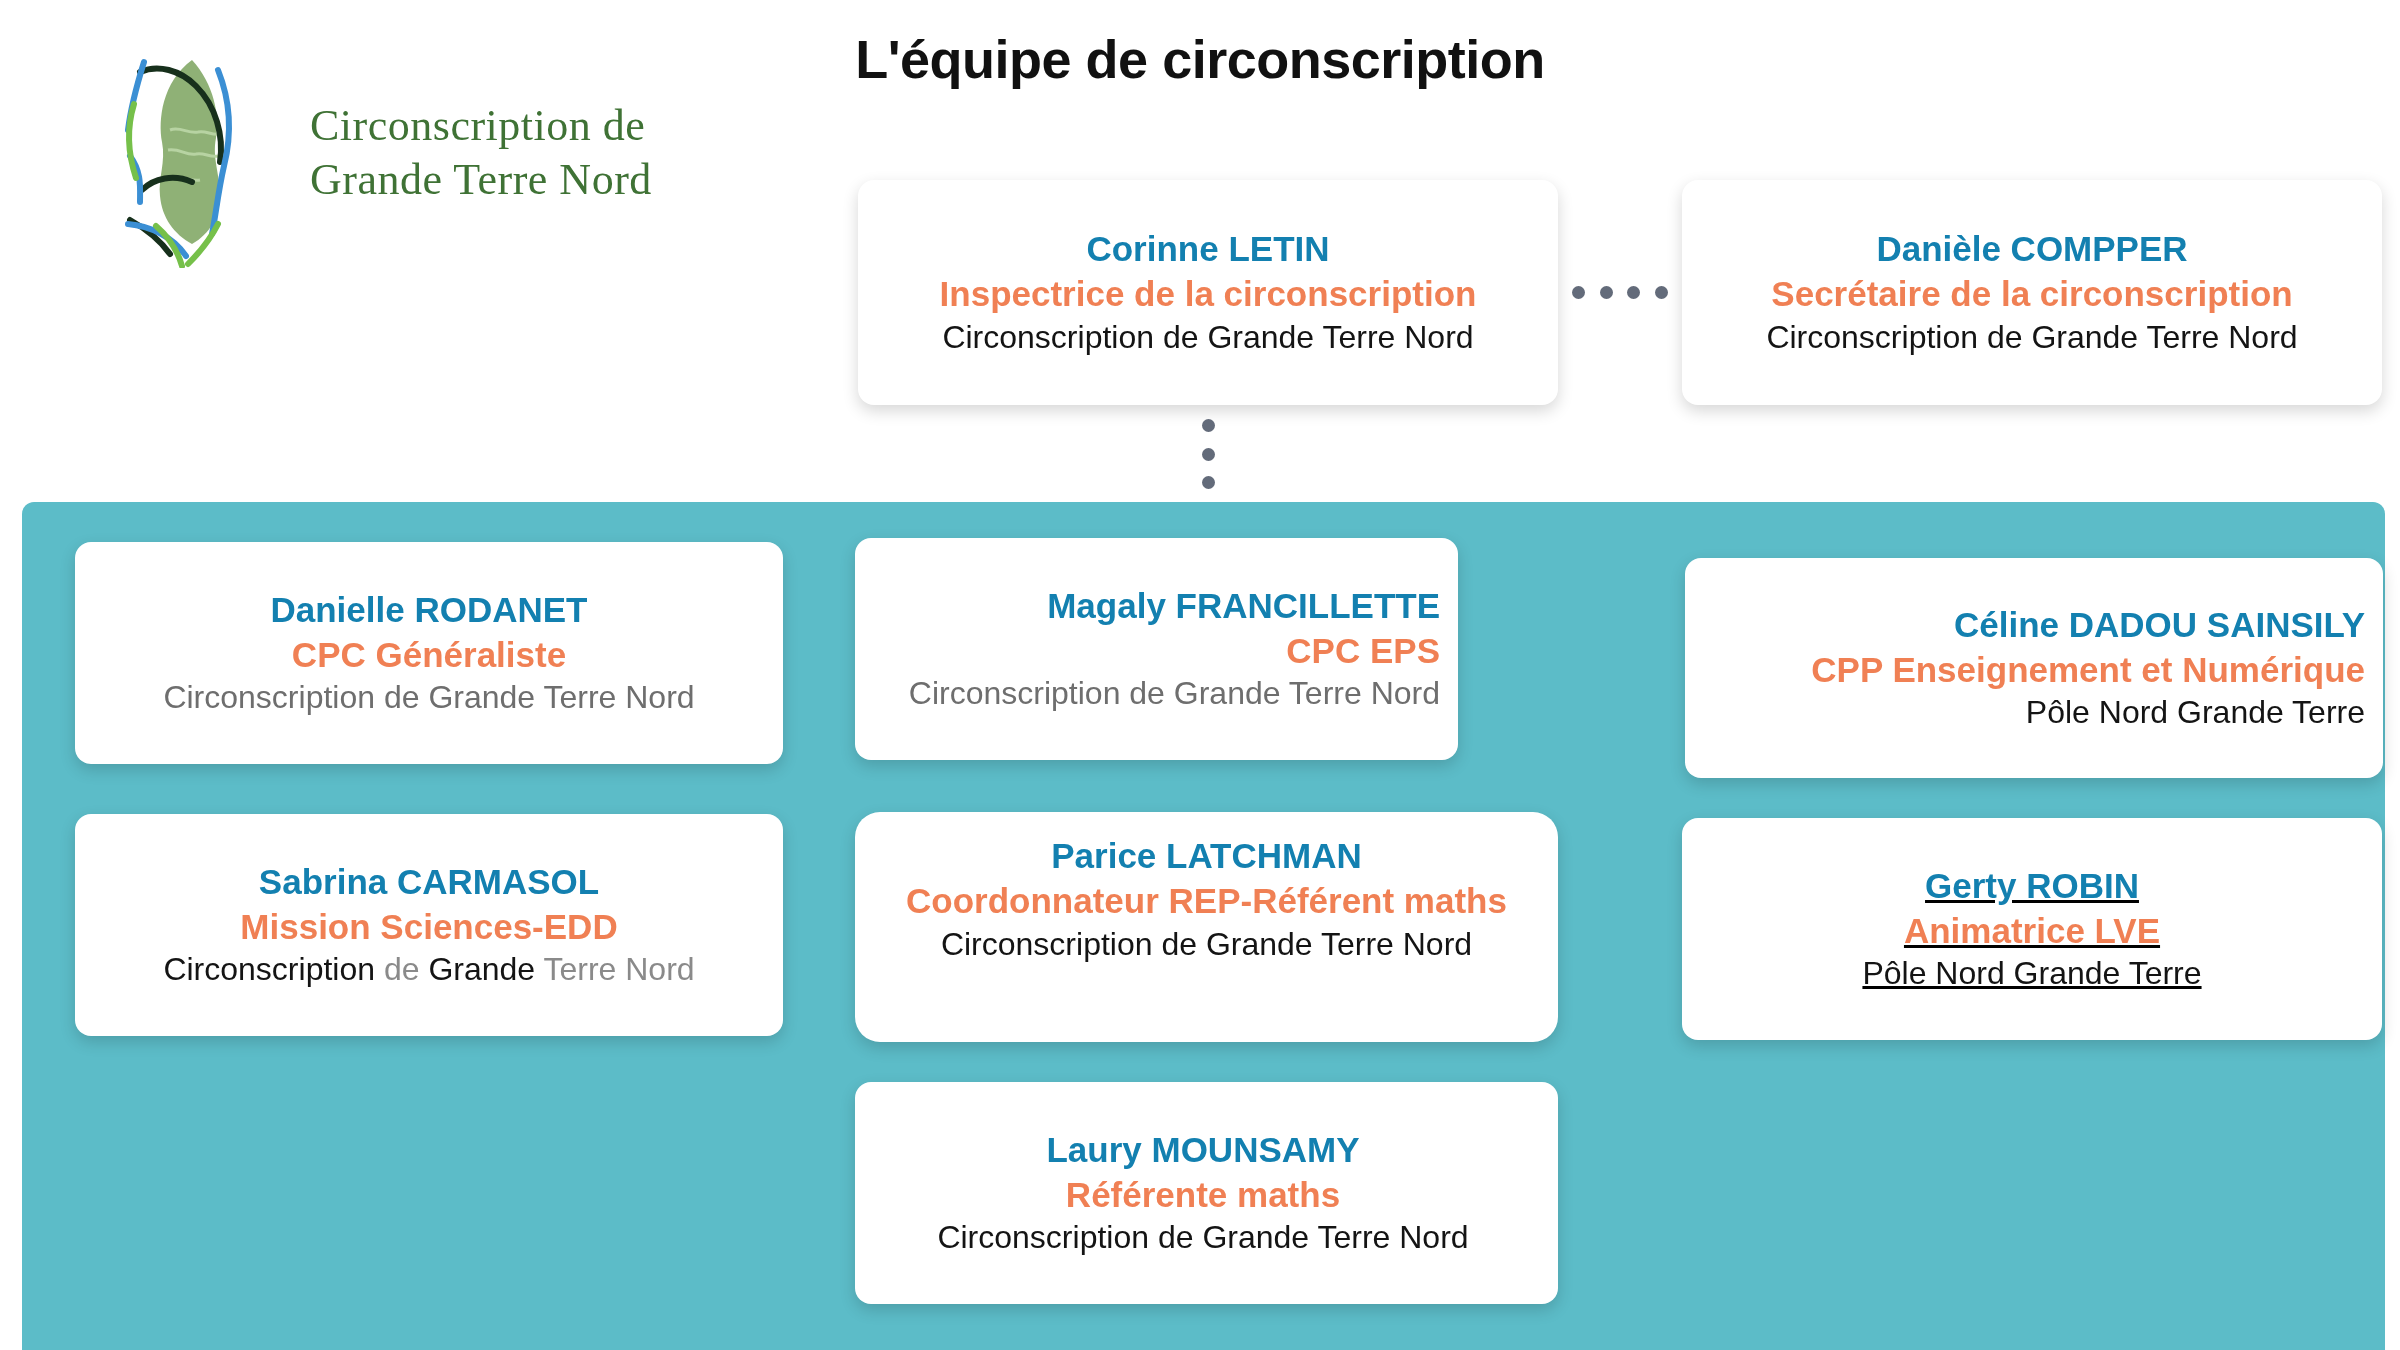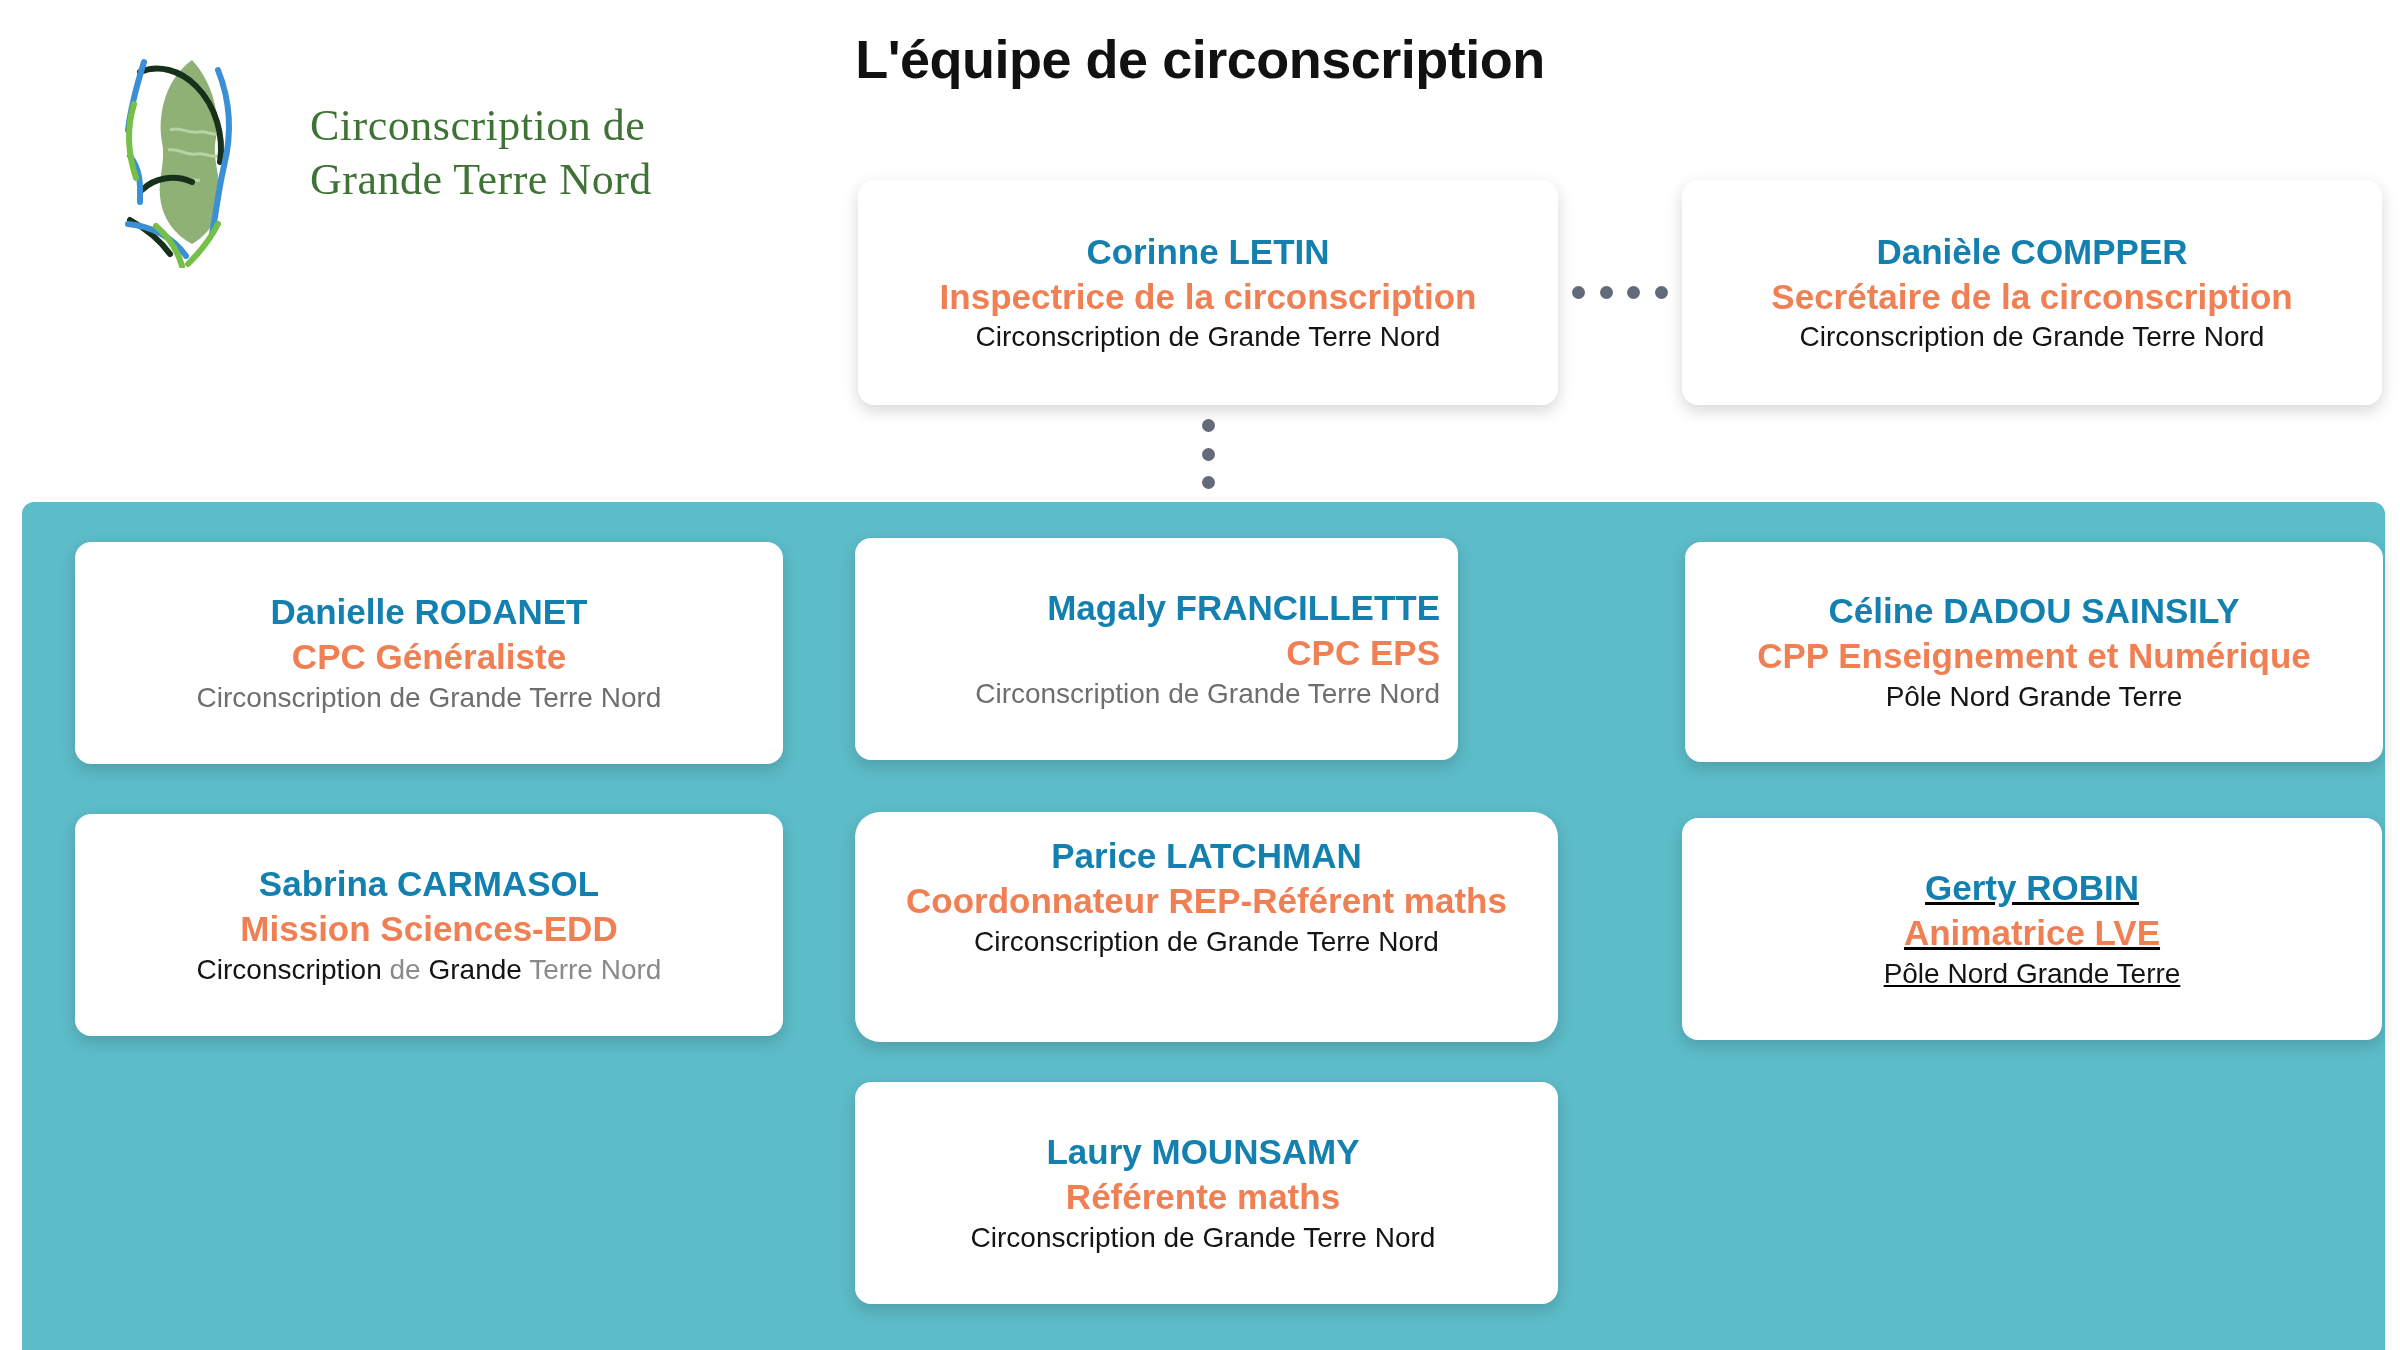--- a/index.html
+++ b/index.html
@@ -74,21 +74,21 @@
     line-height: 1.28;
   }
   .card .rl {
     color: #f08054;
     font-weight: bold;
     font-size: 35px;
     line-height: 1.28;
   }
   .card .pl {
     color: #141414;
-    font-size: 28px;
+    font-size: 32px;
     line-height: 1.28;
     font-weight: normal;
   }
   .card .pl.muted { color: #6e6e6e; }
   .card .pl .g { color: #8a8a8a; }
   .card .pl .b { color: #141414; }
 
   
   #card-letin   { left: 858px;  top: 180px; width: 700px; height: 225px; }
   #card-compper { left: 1682px; top: 180px; width: 700px; height: 225px; }
@@ -129,21 +129,21 @@
     top: 502px;
     width: 2363px;
     height: 848px;
     background: #5cbcc8;
     border-radius: 12px 12px 0 0;
   }
 
   
   #card-rodanet      { left: 75px;  top: 542px;  width: 708px; height: 222px; }
   #card-francillette { left: 855px; top: 538px;  width: 603px; height: 222px; text-align: right; }
-  #card-dadou        { left: 1685px; top: 542px; width: 698px; height: 220px; }
+  #card-dadou        { left: 1685px; top: 558px; width: 698px; height: 220px; align-items: flex-end; }
 
   #card-carmasol { left: 75px;   top: 814px;  width: 708px; height: 222px; }
   #card-latchman { left: 855px;  top: 812px;  width: 703px; height: 230px;
                    justify-content: flex-start; padding-top: 22px; border-radius: 25px; }
   #card-robin    { left: 1682px; top: 818px;  width: 700px; height: 222px; text-decoration: underline; }
 
   #card-mounsamy { left: 855px;  top: 1082px; width: 703px; height: 222px; padding-left: 11px; }
 </style>
 </head>
 <body>

